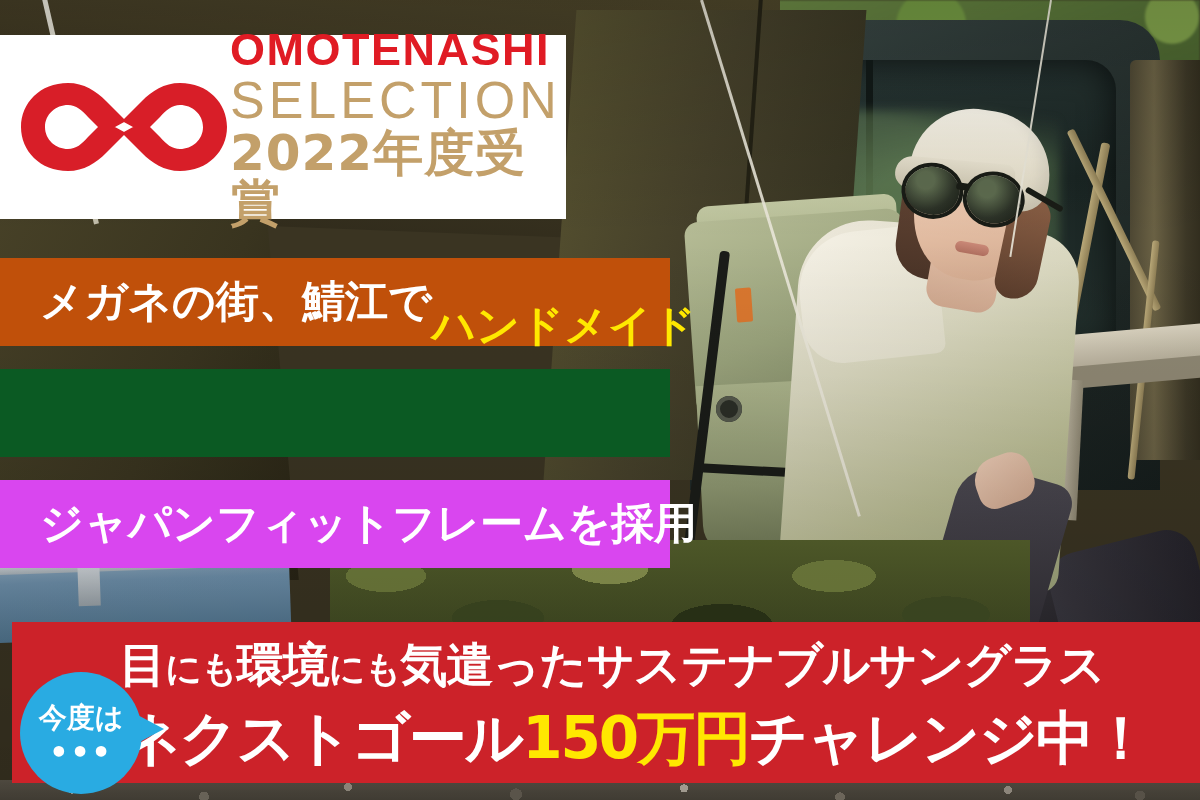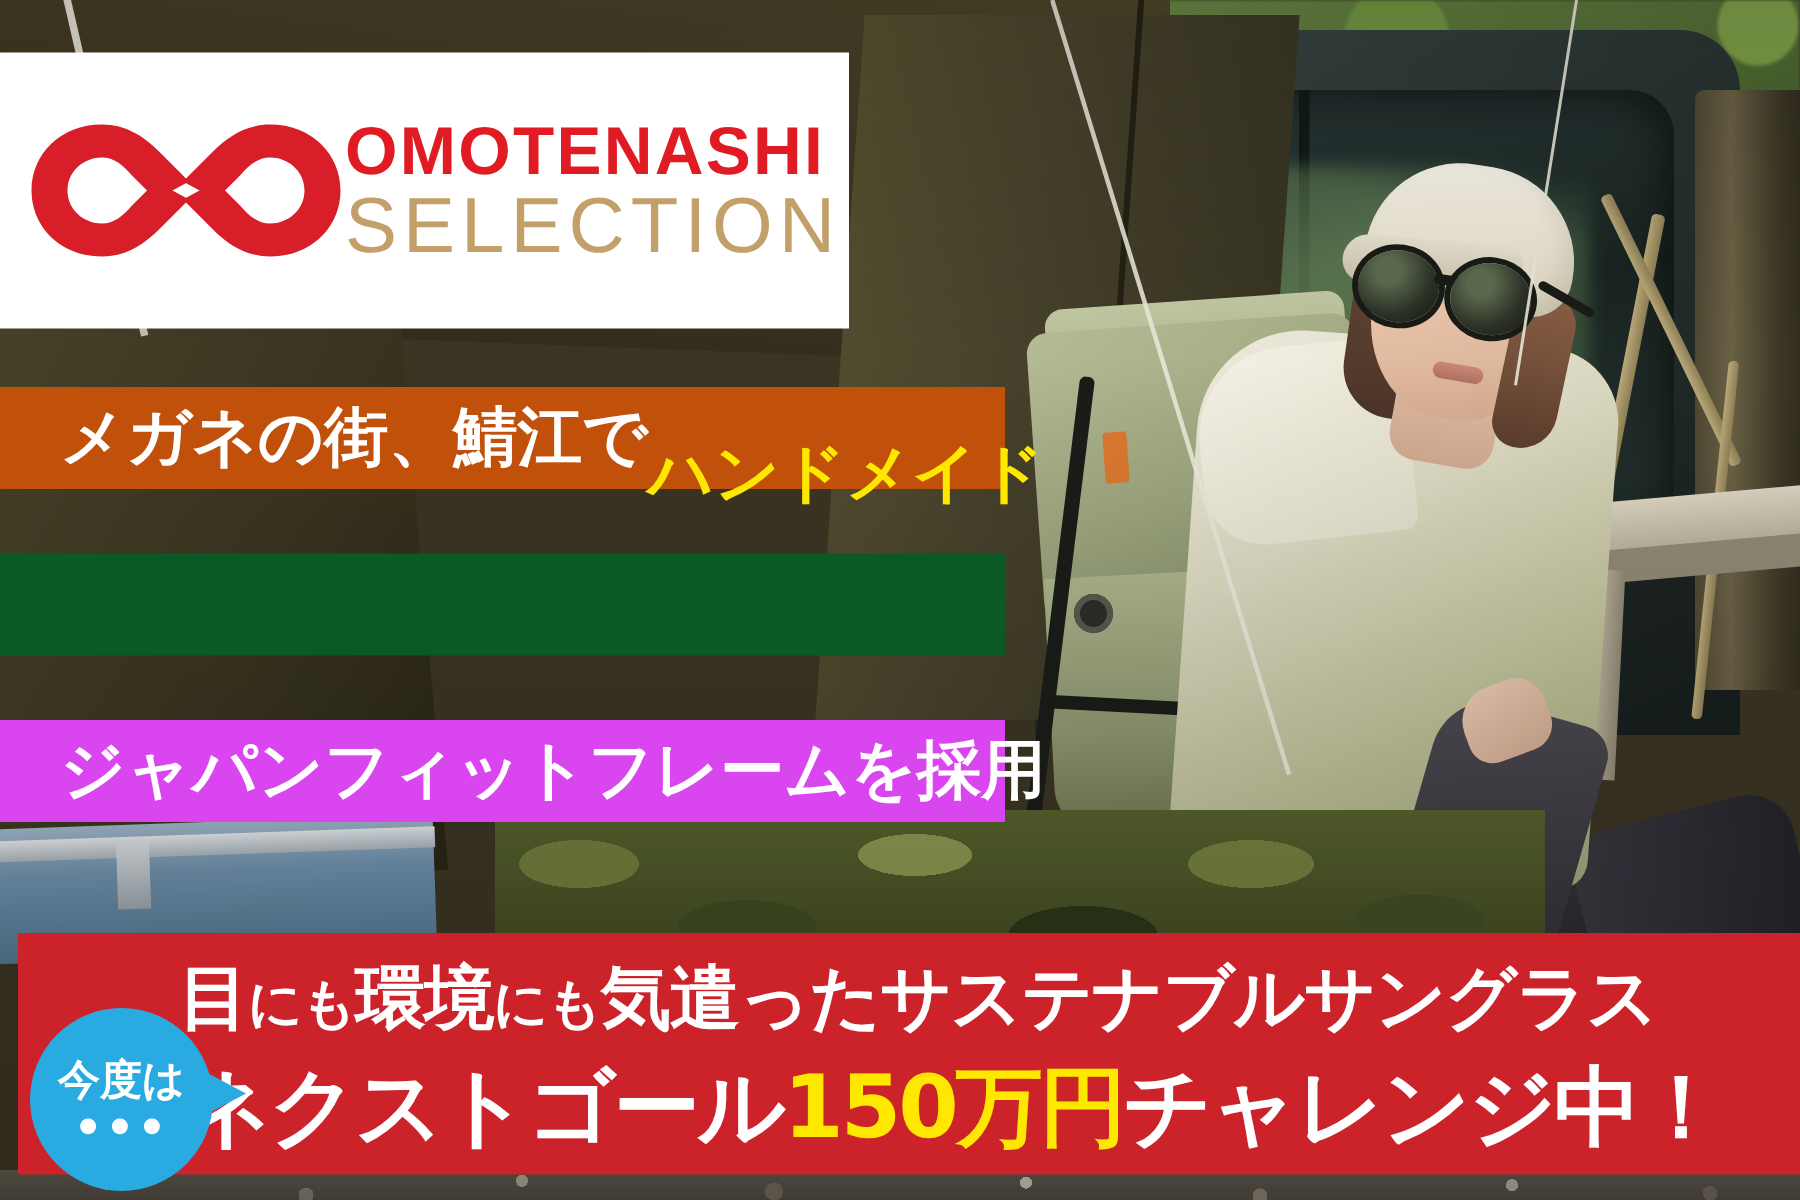--- a/index.html
+++ b/index.html
@@ -287,21 +287,21 @@
     font-size:52px;font-weight:400;letter-spacing:4px;color:#C3A06A;
     font-family:"Liberation Sans",sans-serif;margin-top:2px;
   }
   .award-l3{
     font-size:50px;font-weight:700;letter-spacing:1px;color:#C3A06A;
     font-family:"DejaVu Sans",sans-serif;margin-top:2px;
   }
 
   
   .feature{
-    position:absolute;left:0;width:670px;height:68px;
+    position:absolute;left:0;width:670px;height:88px;
     display:flex;align-items:center;
     padding-left:40px;box-sizing:border-box;
     font-family:"DejaVu Sans","Liberation Sans",sans-serif;
     font-weight:700;font-size:43px;letter-spacing:0px;white-space:nowrap;text-align:right;
   }
   .feature .w{color:#ffffff;}
   .feature .y{color:#FFE800;margin-top:48px;}
   .f-orange{top:258px;background:#C0500A;}
   .f-green {top:369px;background:#0B5A23;}
   .f-navy  {top:480px;background:#d946ef;}
@@ -327,21 +327,21 @@
     background:#29ABE2;border-radius:50%;
     display:flex;flex-direction:column;align-items:center;justify-content:center;
     z-index:3;
   }
   .bubble-tail{
     position:absolute;left:132px;top:712px;width:0;height:0;
     border-top:17px solid transparent;border-bottom:17px solid transparent;
     border-left:32px solid #29ABE2;z-index:2;
   }
   .bubble-text{
-    font-family:Liberation Sans, sans-serif;
+    font-family:Liberation Mono, monospace;
     font-weight:700;font-size:28px;color:#ffffff;line-height:1;
     margin-top:8px;
   }
   .bubble-dots{
     font-family:"DejaVu Sans",sans-serif;font-weight:700;font-size:30px;
     color:#ffffff;line-height:1;letter-spacing:2px;margin-top:4px;
   }
 </style>
 </head>
 <body>
@@ -412,20 +412,21 @@
   <div class="award-badge">
     <svg class="award-mark" viewBox="0 0 212 100">
       <g fill="#D81E28">
         <path d="M50 6 C22 6 3 26 3 50 C3 74 22 94 50 94 C66 94 78 86 88 76 L108 56 L86 44 L70 60 C64 67 58 72 50 72 C38 72 27 63 27 50 C27 37 38 28 50 28 C58 28 64 33 70 40 L86 56 L108 44 L88 24 C78 14 66 6 50 6 Z"></path>
         <path d="M162 6 C146 6 134 14 124 24 L104 44 L126 56 L142 40 C148 33 154 28 162 28 C174 28 185 37 185 50 C185 63 174 72 162 72 C154 72 148 67 142 60 L126 44 L104 56 L124 76 C134 86 146 94 162 94 C190 94 209 74 209 50 C209 26 190 6 162 6 Z"></path>
       </g>
     </svg>
     <div class="award-text">
       <div class="award-l1">OMOTENASHI</div>
       <div class="award-l2">SELECTION</div>
+      <div class="award-l3">2022年度受賞</div>
     </div>
   </div>
 
   <div class="feature f-orange">
     <span class="w">メガネの街、鯖江で</span>
       <span class="y">ハンドメイド</span>
   </div>
 
   <div class="feature f-green">
   </div>

